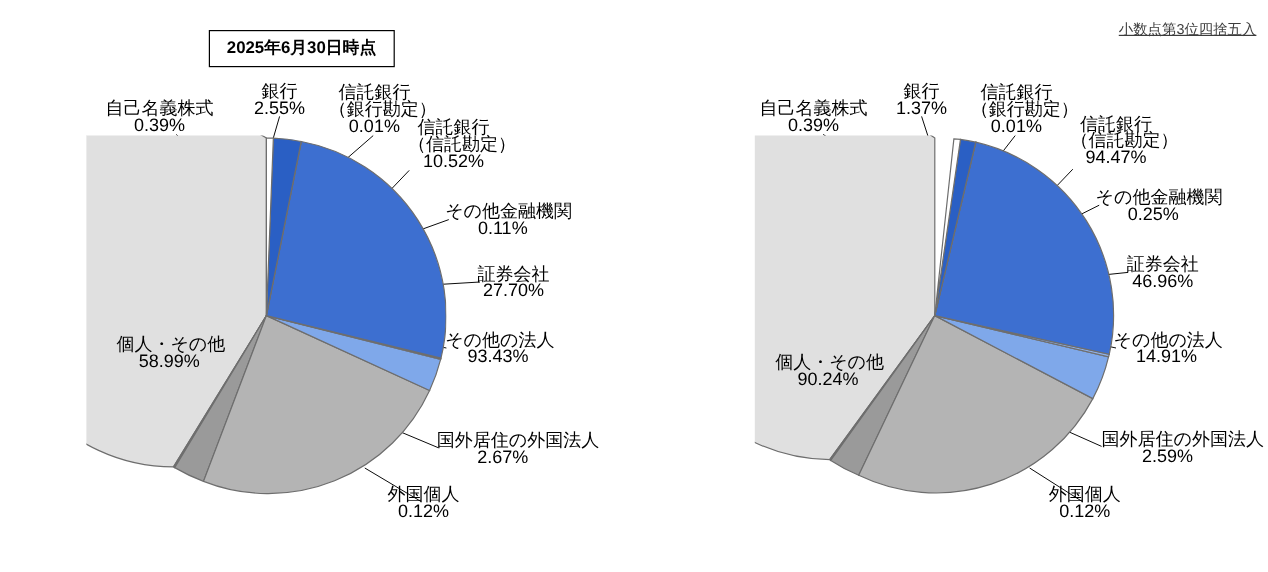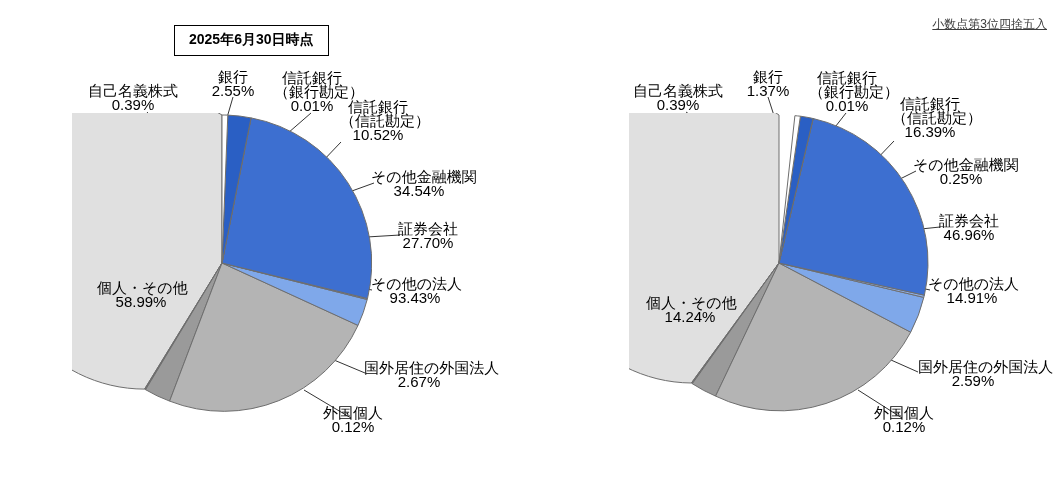--- a/index.html
+++ b/index.html
@@ -141,21 +141,21 @@
   </div>
 
   <div class="lbl c" style="left:340px; top:100px; width:76px;">
     <span>信託銀行</span>
     <span class="v">（信託勘定）</span>
     <span class="v">10.52%</span>
   </div>
 
   <div class="lbl c" style="left:371px; top:170px; width:96px;">
     <span>その他金融機関</span>
-    <span class="v">34.54%</span>
+    <span class="v">0.11%</span>
   </div>
 
   <div class="lbl c" style="left:393px; top:222px; width:70px;">
     <span>証券会社</span>
     <span class="v">27.70%</span>
   </div>
 
   <div class="lbl c" style="left:371px; top:277px; width:88px;">
     <span>その他の法人</span>
     <span class="v">93.43%</span>
@@ -233,21 +233,21 @@
 
   <div class="lbl c" style="left:281px; top:71px; width:76px;">
     <span>信託銀行</span>
     <span class="v">（銀行勘定）</span>
     <span class="v">0.01%</span>
   </div>
 
   <div class="lbl c" style="left:364px; top:97px; width:76px;">
     <span>信託銀行</span>
     <span class="v">（信託勘定）</span>
-    <span class="v">16.39%</span>
+    <span class="v">94.47%</span>
   </div>
 
   <div class="lbl c" style="left:385px; top:158px; width:96px;">
     <span>その他金融機関</span>
     <span class="v">0.25%</span>
   </div>
 
   <div class="lbl c" style="left:406px; top:214px; width:70px;">
     <span>証券会社</span>
     <span class="v">46.96%</span>
@@ -263,15 +263,15 @@
     <span class="v">2.59%</span>
   </div>
 
   <div class="lbl c" style="left:343px; top:406px; width:66px;">
     <span>外国個人</span>
     <span class="v">0.12%</span>
   </div>
 
   <div class="lbl c" style="left:118px; top:296px; width:88px;">
     <span>個人・その他</span>
-    <span class="v">14.24%</span>
+    <span class="v">90.24%</span>
   </div>
 </div>
 
 </body></html>

